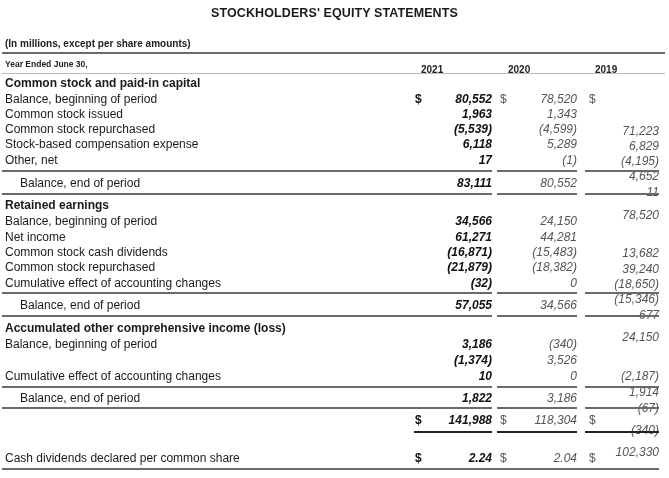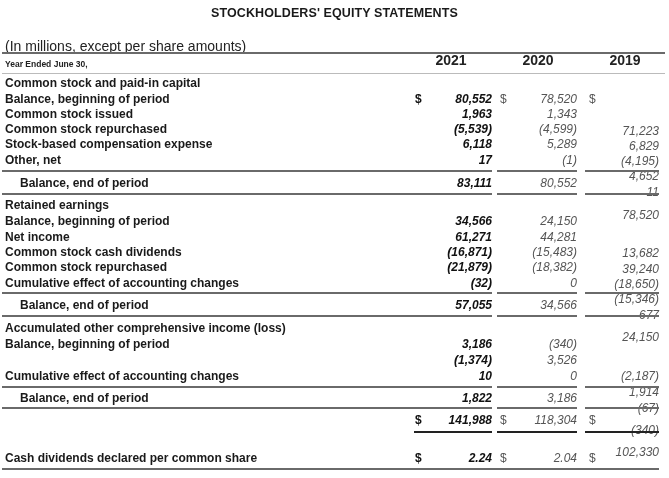--- a/index.html
+++ b/index.html
@@ -1,23 +1,23 @@
 <!DOCTYPE html>
 <html><head>
 <meta charset="utf-8">
 <style>
   html, body { margin: 0; padding: 0; background: #ffffff; }
   body { width: 669px; height: 478px; overflow: hidden; font-family: "Liberation Sans", sans-serif; color: #1a1a1a; position: relative; }
   .title { position: absolute; top: 6px; left: 0; width: 669px; text-align: center; font-size: 12.5px; font-weight: bold; letter-spacing: 0.1px; }
-  .subtitle { position: absolute; top: 38px; left: 5px; font-size: 14px; font-weight: normal; color: #222; }
+  .subtitle { position: absolute; top: 38px; left: 5px; font-size: 10px; font-weight: bold; color: #222; }
   .rule-top { position: absolute; top: 52px; left: 2px; width: 663px; height: 2px; background: #6a6a6a; }
   .hdr-label { position: absolute; top: 59px; left: 5px; font-size: 8.5px; font-weight: bold; color: #222; }
-  .hdr-year { position: absolute; top: 52px; font-size: 14px; font-weight: bold; color: #222; text-align: center; width: 60px; }
+  .hdr-year { position: absolute; top: 64px; font-size: 10px; font-weight: bold; color: #222; text-align: left; width: 60px; }
   .row { position: absolute; left: 0; width: 658px; height: 16px; font-size: 12px; line-height: 16px; }
-  .row .lbl { position: absolute; left: 5px; white-space: nowrap; font-weight: bold; }
+  .row .lbl { position: absolute; left: 5px; white-space: nowrap; }
   .row .lbl.indent { left: 20px; }
   .row .lbl.bold { font-weight: bold; }
   .cell { position: absolute; text-align: right; white-space: nowrap; font-style: italic; }
   .c1 { left: 430px; width: 62px; font-weight: bold; color: #111; }
   .c2 { left: 516px; width: 61px; color: #555; }
   .c3 { left: 602px; width: 57px; color: #555; margin-top: 32px; }
   .paren-adj { margin-right: -4px; }
   .dollar { position: absolute; }
   .d1 { left: 415px; font-weight: bold; color: #111; }
   .d2 { left: 500px; color: #555; }

